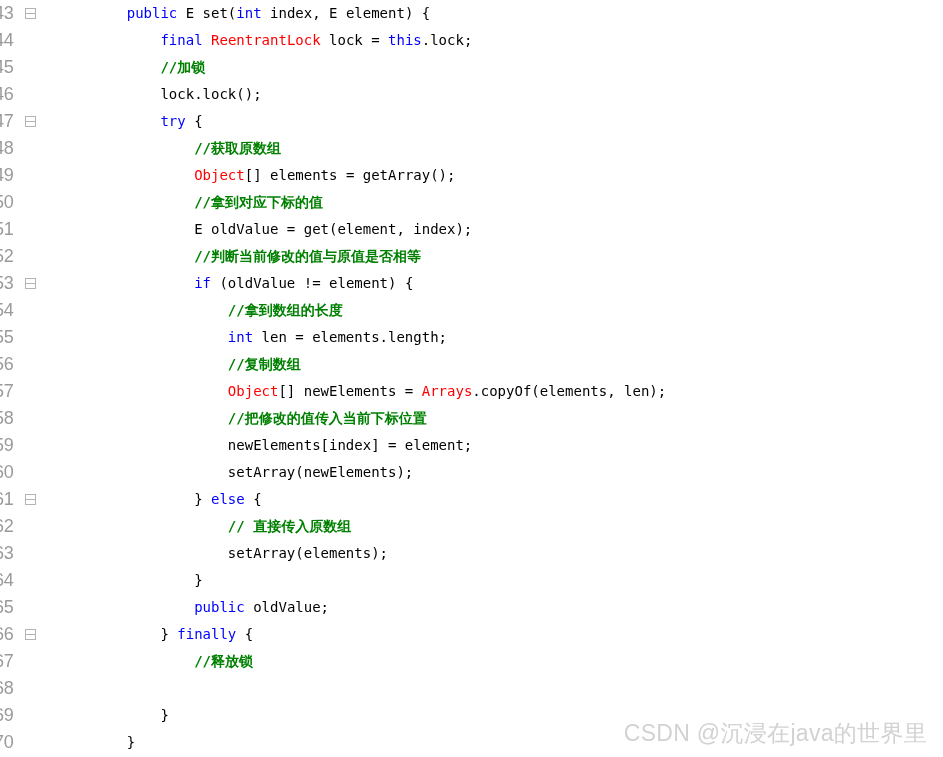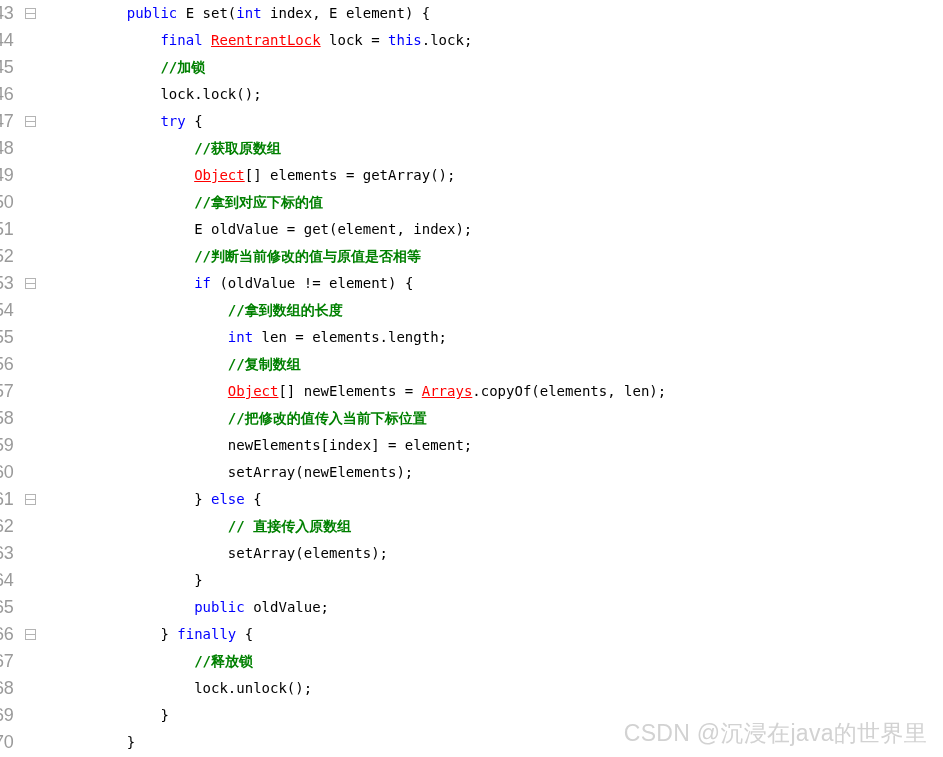--- a/index.html
+++ b/index.html
@@ -67,21 +67,21 @@
   .code-text {
     position: absolute;
     left: 93px;
     top: 0;
     color: #000000;
     line-height: 27px;
     font-size: 14px;
     letter-spacing: 0px;
   }
   .kw   { color: #0000ff; }
-  .cls  { color: #ff0000; text-decoration: underline; }
+  .cls  { color: #ff0000; }
   .cmt  { color: #008000; font-weight: bold; }
   .plain{ color: #000000; }
   .watermark {
     position: absolute;
     right: 16px;
     bottom: 8px;
     color: #d2d2d2;
     font-family: Liberation Sans, sans-serif;
     font-size: 23px;
     white-space: nowrap;
@@ -111,18 +111,18 @@
       <div class="line"><span class="gutter-num">58</span><span class="code-text"><span class="plain">                </span><span class="cmt">//把修改的值传入当前下标位置</span></span></div>
       <div class="line"><span class="gutter-num">59</span><span class="code-text"><span class="plain">                newElements[index] = element;</span></span></div>
       <div class="line"><span class="gutter-num">60</span><span class="code-text"><span class="plain">                setArray(newElements);</span></span></div>
       <div class="line"><span class="gutter-num">61</span><span class="fold"></span><span class="code-text"><span class="plain">            } </span><span class="kw">else</span><span class="plain"> {</span></span></div>
       <div class="line"><span class="gutter-num">62</span><span class="code-text"><span class="plain">                </span><span class="cmt">// 直接传入原数组</span></span></div>
       <div class="line"><span class="gutter-num">63</span><span class="code-text"><span class="plain">                setArray(elements);</span></span></div>
       <div class="line"><span class="gutter-num">64</span><span class="code-text"><span class="plain">            }</span></span></div>
       <div class="line"><span class="gutter-num">65</span><span class="code-text"><span class="plain">            </span><span class="kw">public</span><span class="plain"> oldValue;</span></span></div>
       <div class="line"><span class="gutter-num">66</span><span class="fold"></span><span class="code-text"><span class="plain">        } </span><span class="kw">finally</span><span class="plain"> {</span></span></div>
       <div class="line"><span class="gutter-num">67</span><span class="code-text"><span class="plain">            </span><span class="cmt">//释放锁</span></span></div>
-      <div class="line"><span class="gutter-num">68</span><span class="code-text"><span class="plain">            lock.unlock();</span></span></div>
+      <div class="line"><span class="gutter-num">68</span></div>
       <div class="line"><span class="gutter-num">69</span><span class="code-text"><span class="plain">        }</span></span></div>
       <div class="line"><span class="gutter-num">70</span><span class="code-text"><span class="plain">    }</span></span></div>
     </div>
   <div class="watermark">CSDN @沉浸在java的世界里</div>
 </div>
 
 </body></html>

